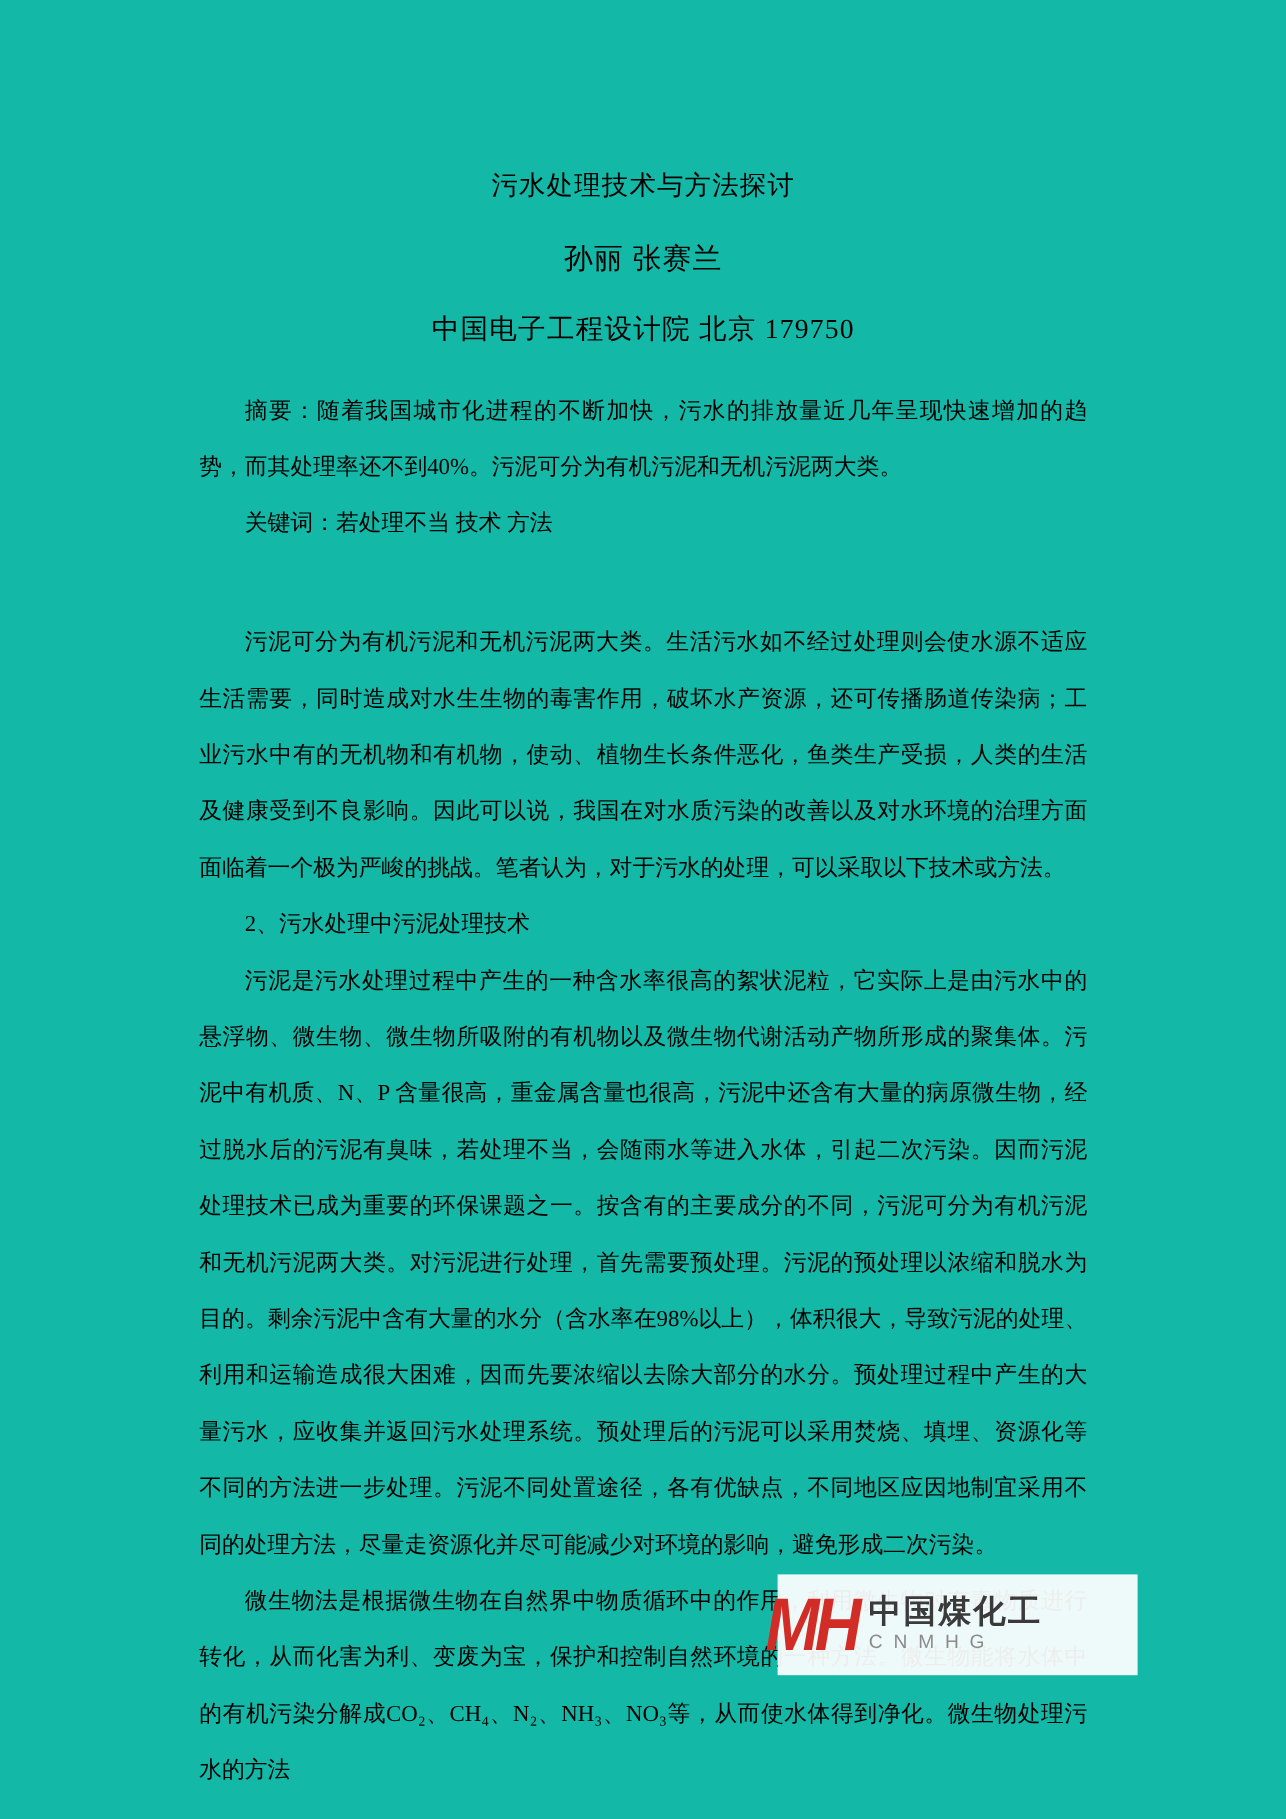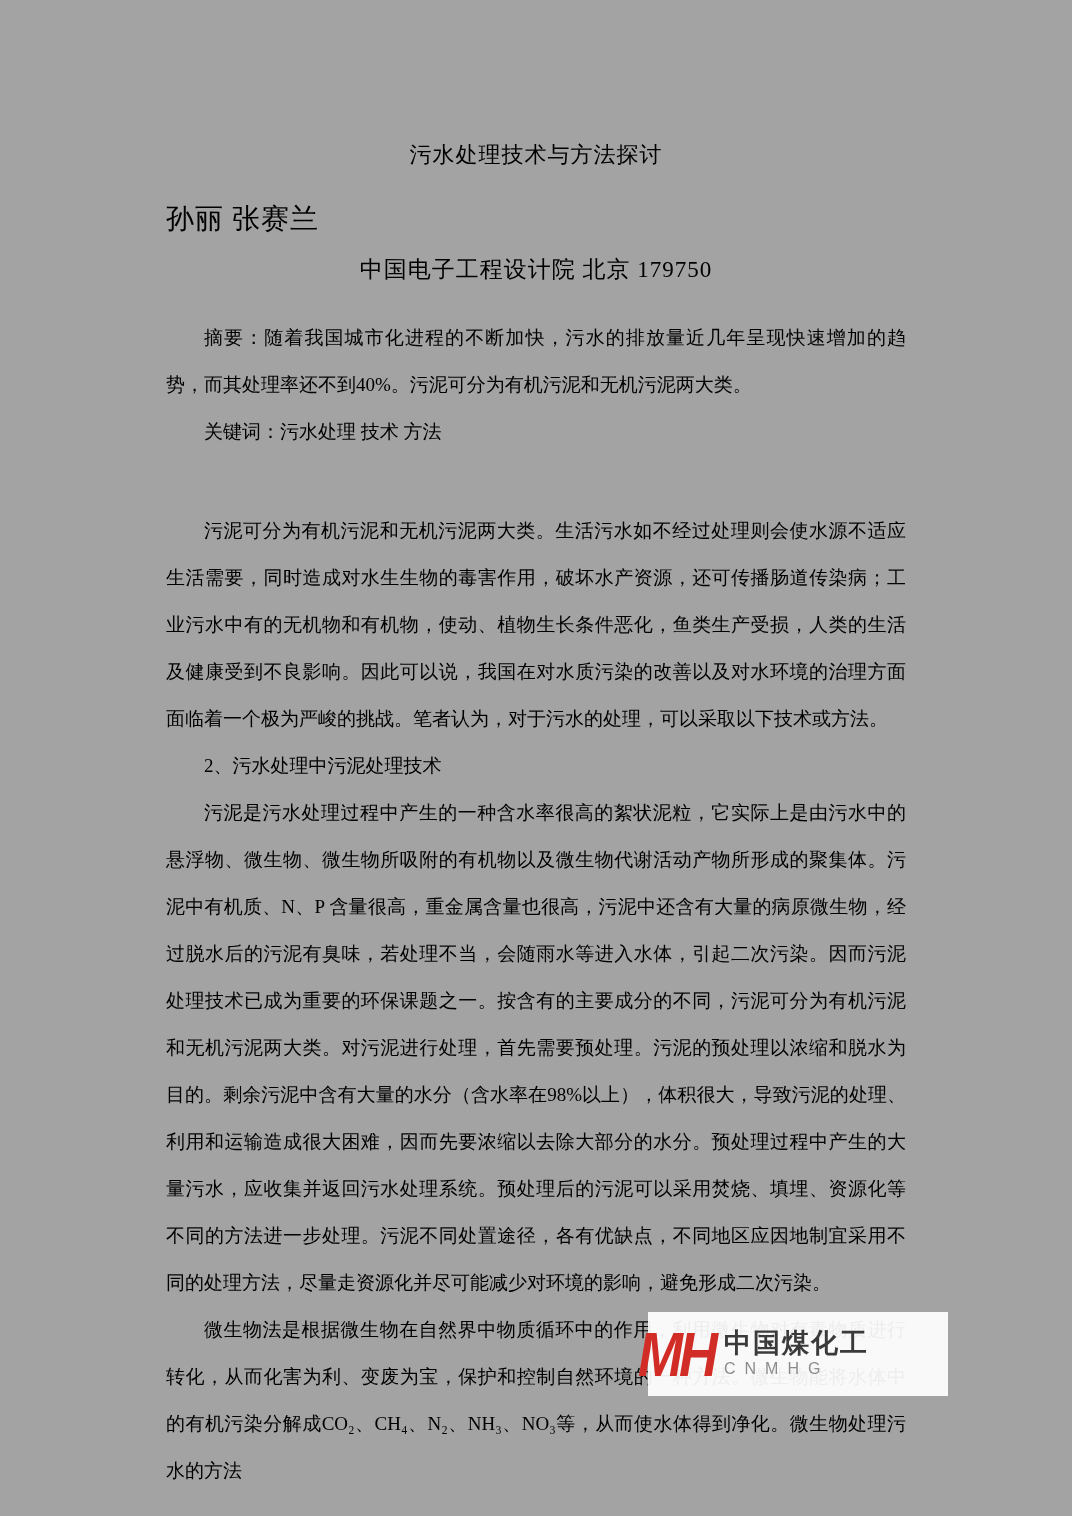--- a/index.html
+++ b/index.html
@@ -2,39 +2,39 @@
 <html><head>
 <meta charset="utf-8">
 <style>
   * { margin: 0; padding: 0; box-sizing: border-box; }
   html, body { background: #ffffff; }
   .page {
     position: relative;
     width: 1072px;
     height: 1516px;
     margin: 0 auto;
-    background: #a3a3a3;
+    background: #14b8a6;
     font-family: "Liberation Serif", "DejaVu Serif", serif;
     color: #000000;
     overflow: hidden;
     padding: 142px 166px 0 166px;
   }
   .doc-title {
     text-align: center;
     font-size: 22px;
     font-weight: normal;
     line-height: 1.2;
     margin-bottom: 34px;
     letter-spacing: 1px;
   }
   .doc-authors {
-    text-align: left;
-    font-size: 28px;
+    text-align: center;
+    font-size: 24px;
     line-height: 1.2;
-    margin-bottom: 20px;
+    margin-bottom: 30px;
     letter-spacing: 1px;
   }
   .doc-affiliation {
     text-align: center;
     font-size: 23px;
     line-height: 1.2;
     margin-bottom: 30px;
     letter-spacing: 1px;
   }
   .body-text {
@@ -96,21 +96,21 @@
 <div class="page">
 
   <h1 class="doc-title">污水处理技术与方法探讨</h1>
 
   <div class="doc-authors">孙丽 张赛兰</div>
 
   <div class="doc-affiliation">中国电子工程设计院  北京  179750</div>
 
   <p class="body-text">摘要：随着我国城市化进程的不断加快，污水的排放量近几年呈现快速增加的趋势，而其处理率还不到40%。污泥可分为有机污泥和无机污泥两大类。</p>
 
-  <p class="body-text keywords">关键词：污水处理  技术  方法</p>
+  <p class="body-text keywords">关键词：若处理不当  技术  方法</p>
 
   <p class="body-text">污泥可分为有机污泥和无机污泥两大类。生活污水如不经过处理则会使水源不适应生活需要，同时造成对水生生物的毒害作用，破坏水产资源，还可传播肠道传染病；工业污水中有的无机物和有机物，使动、植物生长条件恶化，鱼类生产受损，人类的生活及健康受到不良影响。因此可以说，我国在对水质污染的改善以及对水环境的治理方面面临着一个极为严峻的挑战。笔者认为，对于污水的处理，可以采取以下技术或方法。</p>
 
   <p class="body-text">2、污水处理中污泥处理技术</p>
 
   <p class="body-text">污泥是污水处理过程中产生的一种含水率很高的絮状泥粒，它实际上是由污水中的悬浮物、微生物、微生物所吸附的有机物以及微生物代谢活动产物所形成的聚集体。污泥中有机质、N、P 含量很高，重金属含量也很高，污泥中还含有大量的病原微生物，经过脱水后的污泥有臭味，若处理不当，会随雨水等进入水体，引起二次污染。因而污泥处理技术已成为重要的环保课题之一。按含有的主要成分的不同，污泥可分为有机污泥和无机污泥两大类。对污泥进行处理，首先需要预处理。污泥的预处理以浓缩和脱水为目的。剩余污泥中含有大量的水分（含水率在98%以上），体积很大，导致污泥的处理、利用和运输造成很大困难，因而先要浓缩以去除大部分的水分。预处理过程中产生的大量污水，应收集并返回污水处理系统。预处理后的污泥可以采用焚烧、填埋、资源化等不同的方法进一步处理。污泥不同处置途径，各有优缺点，不同地区应因地制宜采用不同的处理方法，尽量走资源化并尽可能减少对环境的影响，避免形成二次污染。</p>
 
 
   <p class="body-text">微生物法是根据微生物在自然界中物质循环中的作用，利用微生物对有毒物质进行转化，从而化害为利、变废为宝，保护和控制自然环境的一种方法。微生物能将水体中的有机污染分解成CO₂、CH₄、N₂、NH₃、NO₃等，从而使水体得到净化。微生物处理污水的方法</p>
 

